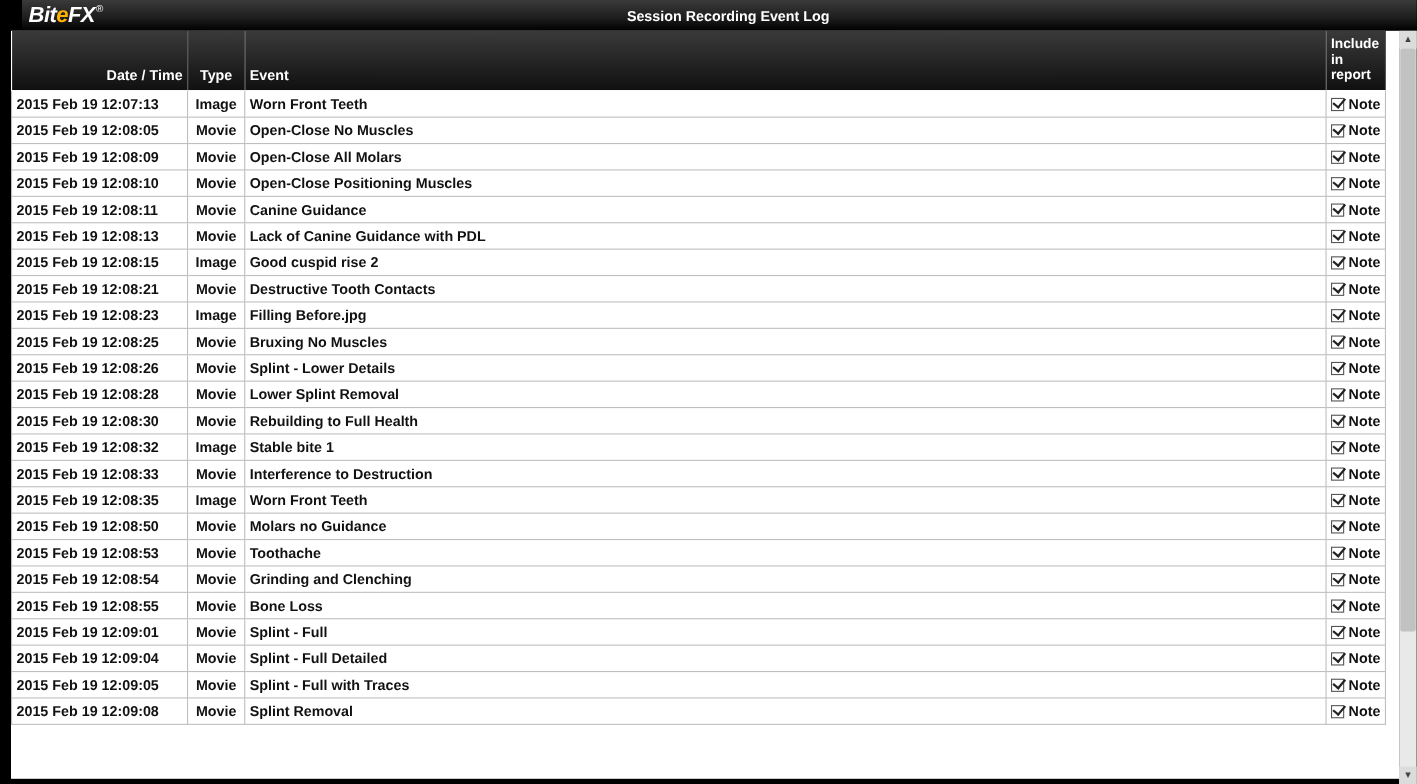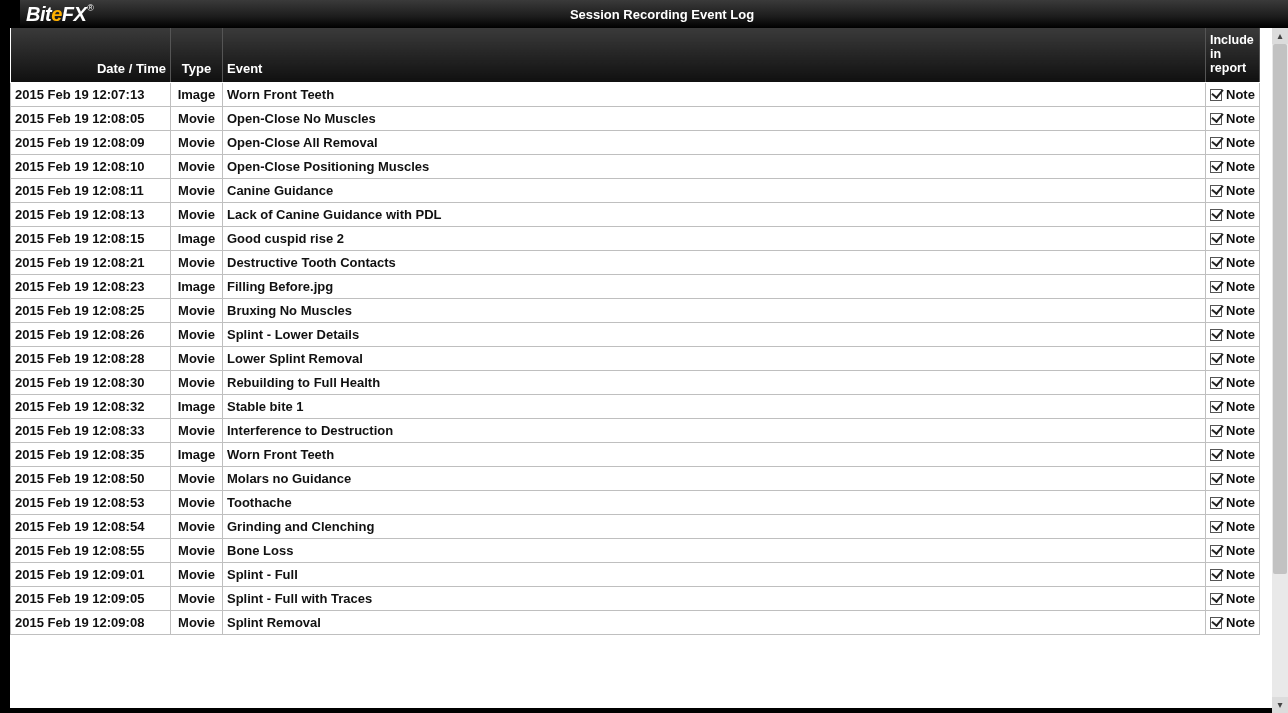--- a/index.html
+++ b/index.html
@@ -161,21 +161,21 @@
           </tr>
           <tr>
             <td class="dt">2015 Feb 19 12:08:05</td>
             <td class="type">Movie</td>
             <td class="event">Open-Close No Muscles</td>
             <td class="incl"><span class="chk"></span><span class="note-label">Note</span></td>
           </tr>
           <tr>
             <td class="dt">2015 Feb 19 12:08:09</td>
             <td class="type">Movie</td>
-            <td class="event">Open-Close All Removal</td>
+            <td class="event">Open-Close All Molars</td>
             <td class="incl"><span class="chk"></span><span class="note-label">Note</span></td>
           </tr>
           <tr>
             <td class="dt">2015 Feb 19 12:08:10</td>
             <td class="type">Movie</td>
             <td class="event">Open-Close Positioning Muscles</td>
             <td class="incl"><span class="chk"></span><span class="note-label">Note</span></td>
           </tr>
           <tr>
             <td class="dt">2015 Feb 19 12:08:11</td>
@@ -270,20 +270,26 @@
           <tr>
             <td class="dt">2015 Feb 19 12:08:55</td>
             <td class="type">Movie</td>
             <td class="event">Bone Loss</td>
             <td class="incl"><span class="chk"></span><span class="note-label">Note</span></td>
           </tr>
           <tr>
             <td class="dt">2015 Feb 19 12:09:01</td>
             <td class="type">Movie</td>
             <td class="event">Splint - Full</td>
+            <td class="incl"><span class="chk"></span><span class="note-label">Note</span></td>
+          </tr>
+          <tr>
+            <td class="dt">2015 Feb 19 12:09:04</td>
+            <td class="type">Movie</td>
+            <td class="event">Splint - Full Detailed</td>
             <td class="incl"><span class="chk"></span><span class="note-label">Note</span></td>
           </tr>
           <tr>
             <td class="dt">2015 Feb 19 12:09:05</td>
             <td class="type">Movie</td>
             <td class="event">Splint - Full with Traces</td>
             <td class="incl"><span class="chk"></span><span class="note-label">Note</span></td>
           </tr>
           <tr>
             <td class="dt">2015 Feb 19 12:09:08</td>

